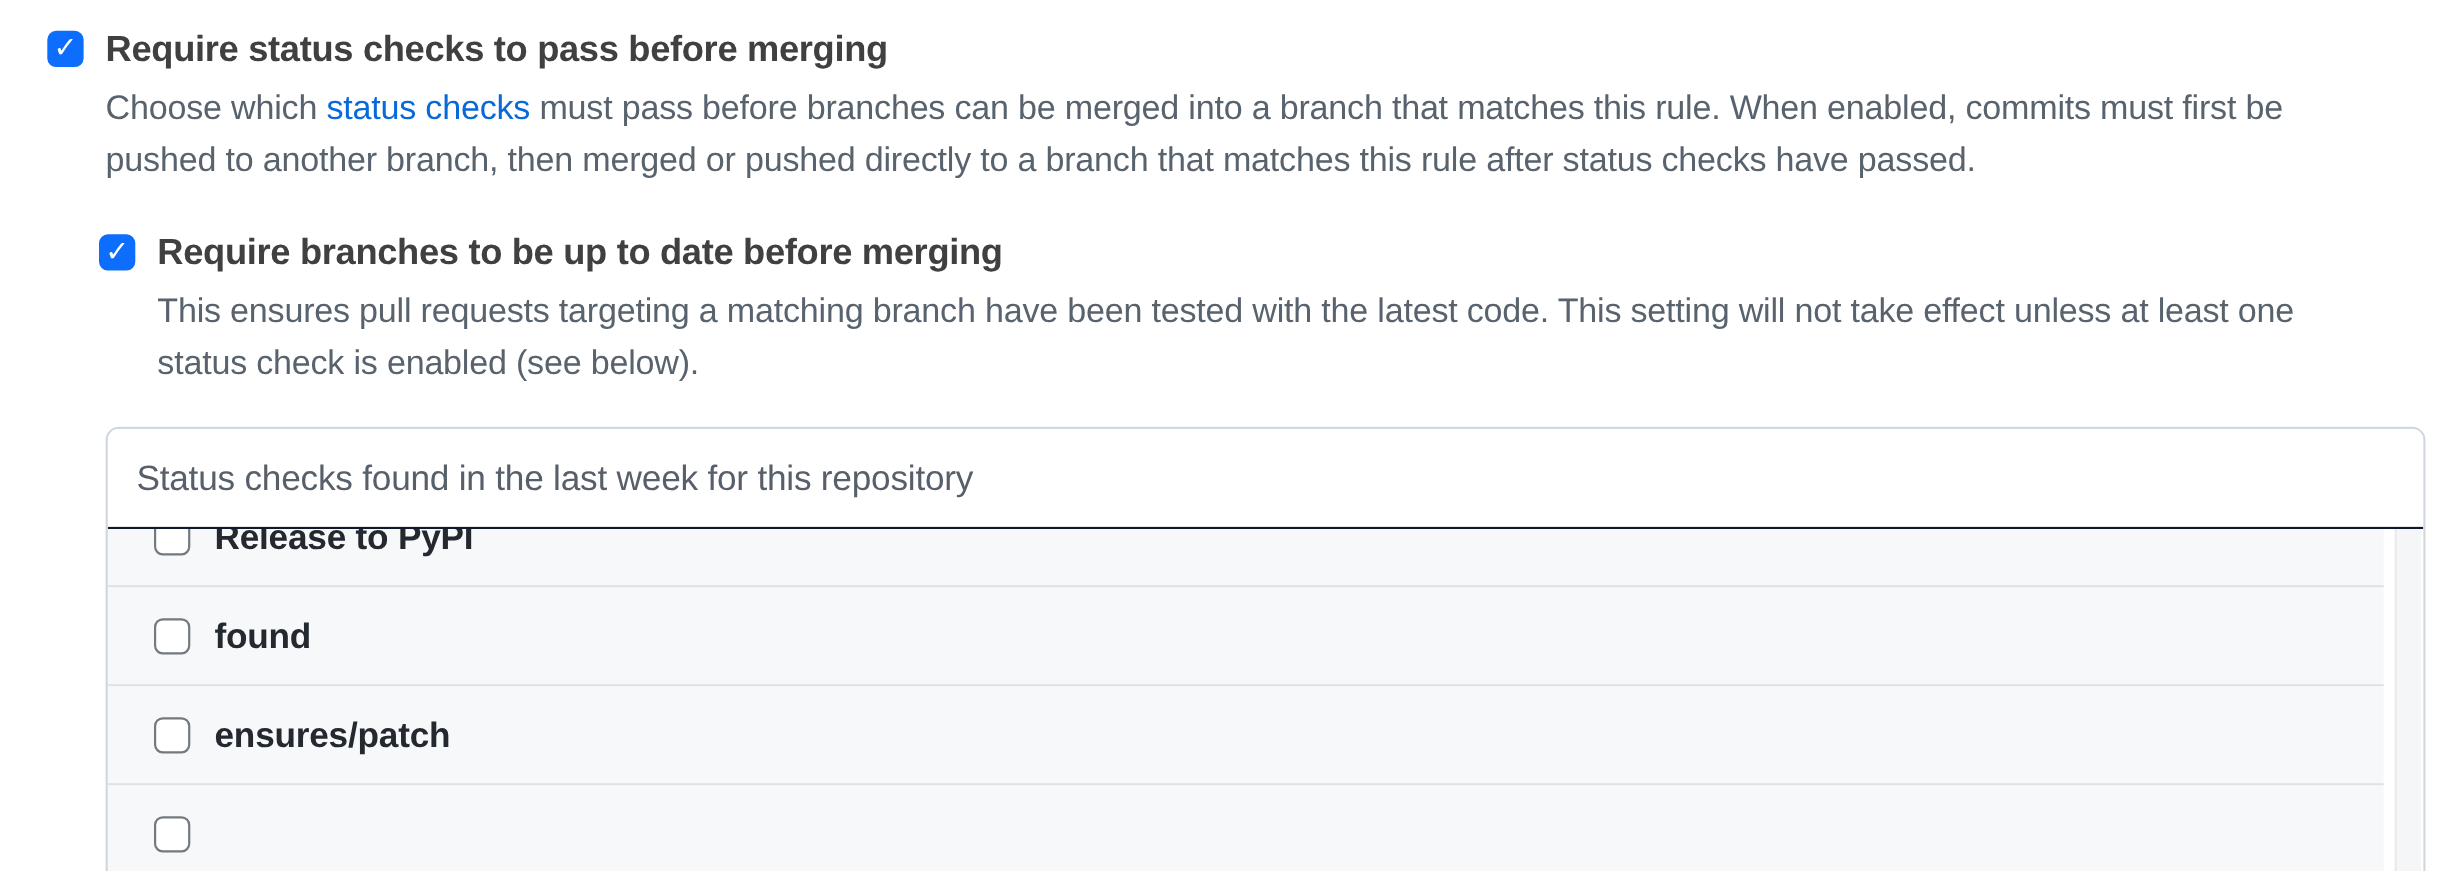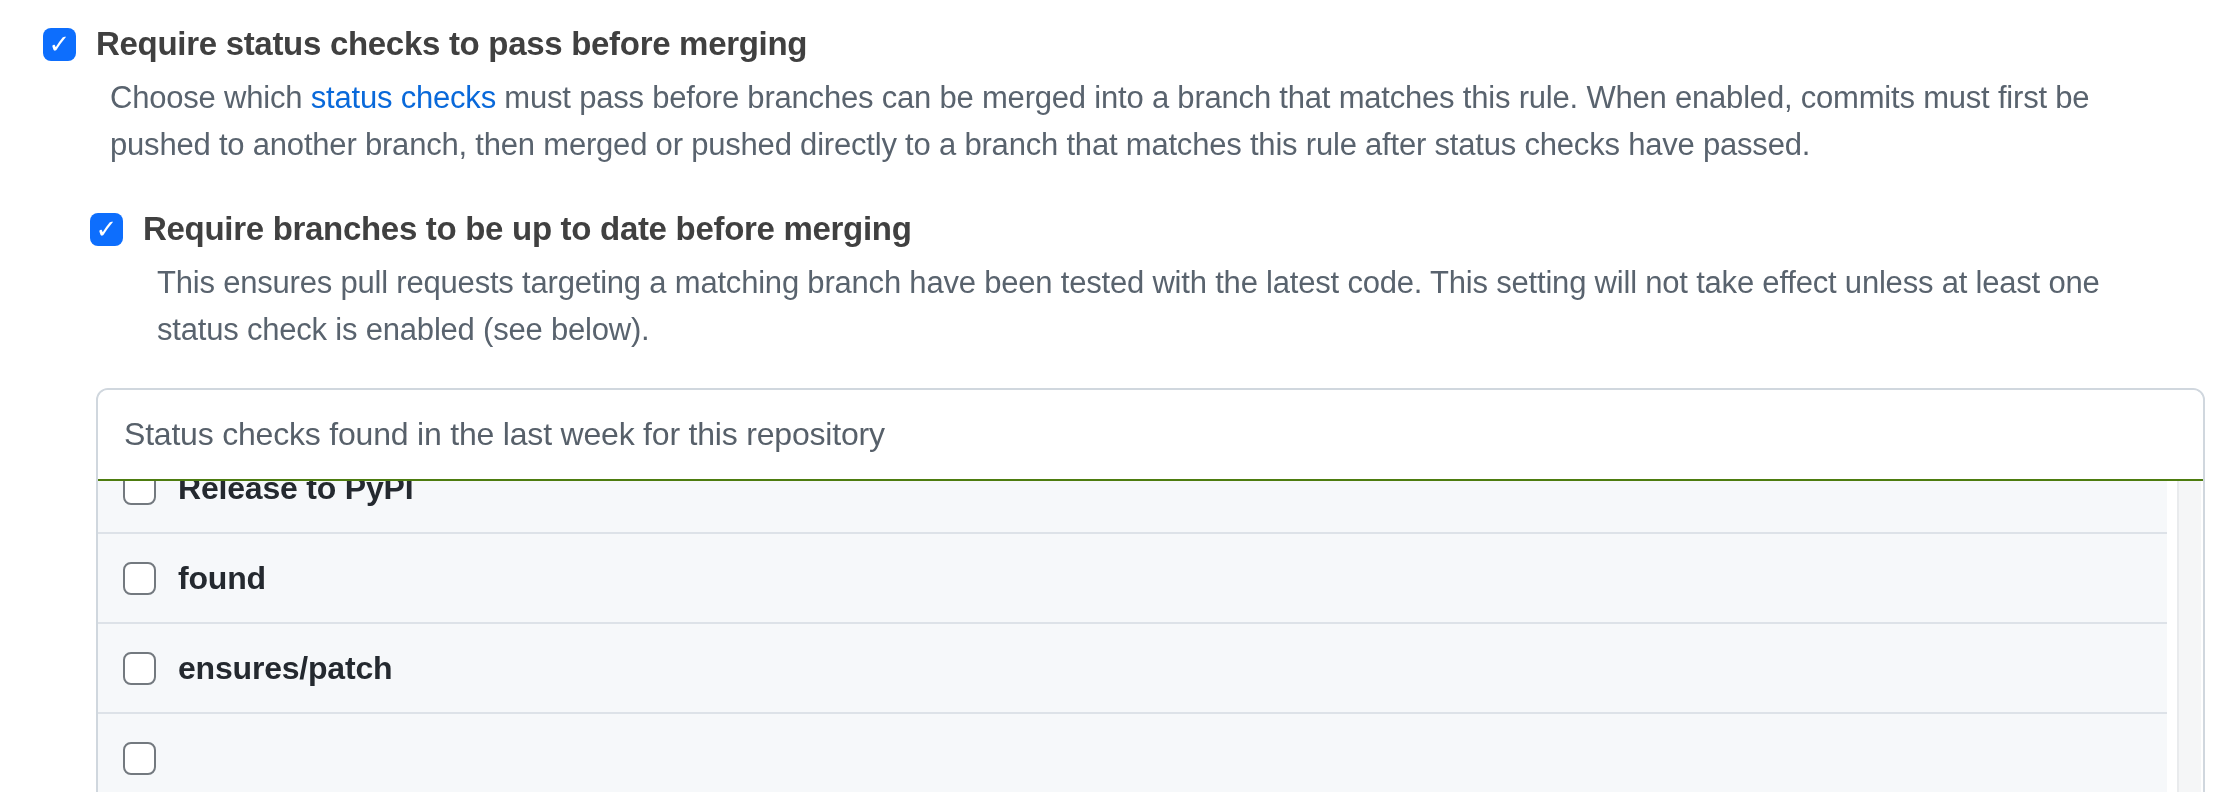--- a/index.html
+++ b/index.html
@@ -47,21 +47,21 @@
   .check-head .cb { margin-top: 6px; }
   .check-title {
     font-size: 33px;
     font-weight: 700;
     line-height: 44px;
     letter-spacing: -0.3px;
     color: #404040;
     cursor: pointer;
   }
   .check-desc {
-    margin: 8px 0 0 67px;
+    margin: 8px 0 0 53px;
     font-size: 31px;
     line-height: 47px;
     letter-spacing: -0.2px;
     color: #59636e;
   }
   #section-status-checks { left: 43px; top: 22px; }
   #section-status-checks .check-desc { width: 2040px; }
   #section-up-to-date { left: 90px; top: 207px; }
   #section-up-to-date .check-desc { width: 1995px; }
   a.inline-link { color: #0969da; text-decoration: none; cursor: pointer; }
@@ -78,39 +78,39 @@
     overflow: hidden;
   }
   .panel-header {
     box-sizing: border-box;
     padding: 21px 26px;
     font-size: 32px;
     line-height: 47px;
     letter-spacing: -0.2px;
     color: #57606a;
     background: #ffffff;
-    border-bottom: 2px solid #4d7c0f;
+    border-bottom: 2px solid #0f172a;
   }
   .list-viewport {
     position: relative;
     height: 437px;
     overflow: hidden;
     background: #ffffff;
   }
   .rows {
     margin-top: -37px;   
     margin-right: 36px;  
   }
   .row {
     box-sizing: border-box;
     height: 90px;
     display: flex;
     align-items: center;
     gap: 22px;
-    padding-left: 25px;
+    padding-left: 42px;
     background: #f6f8fa;
     border-bottom: 2px solid #dde2e8;
   }
   .row-label {
     font-size: 32px;
     font-weight: 700;
     letter-spacing: -0.2px;
     color: #24292f;
     cursor: pointer;
   }

